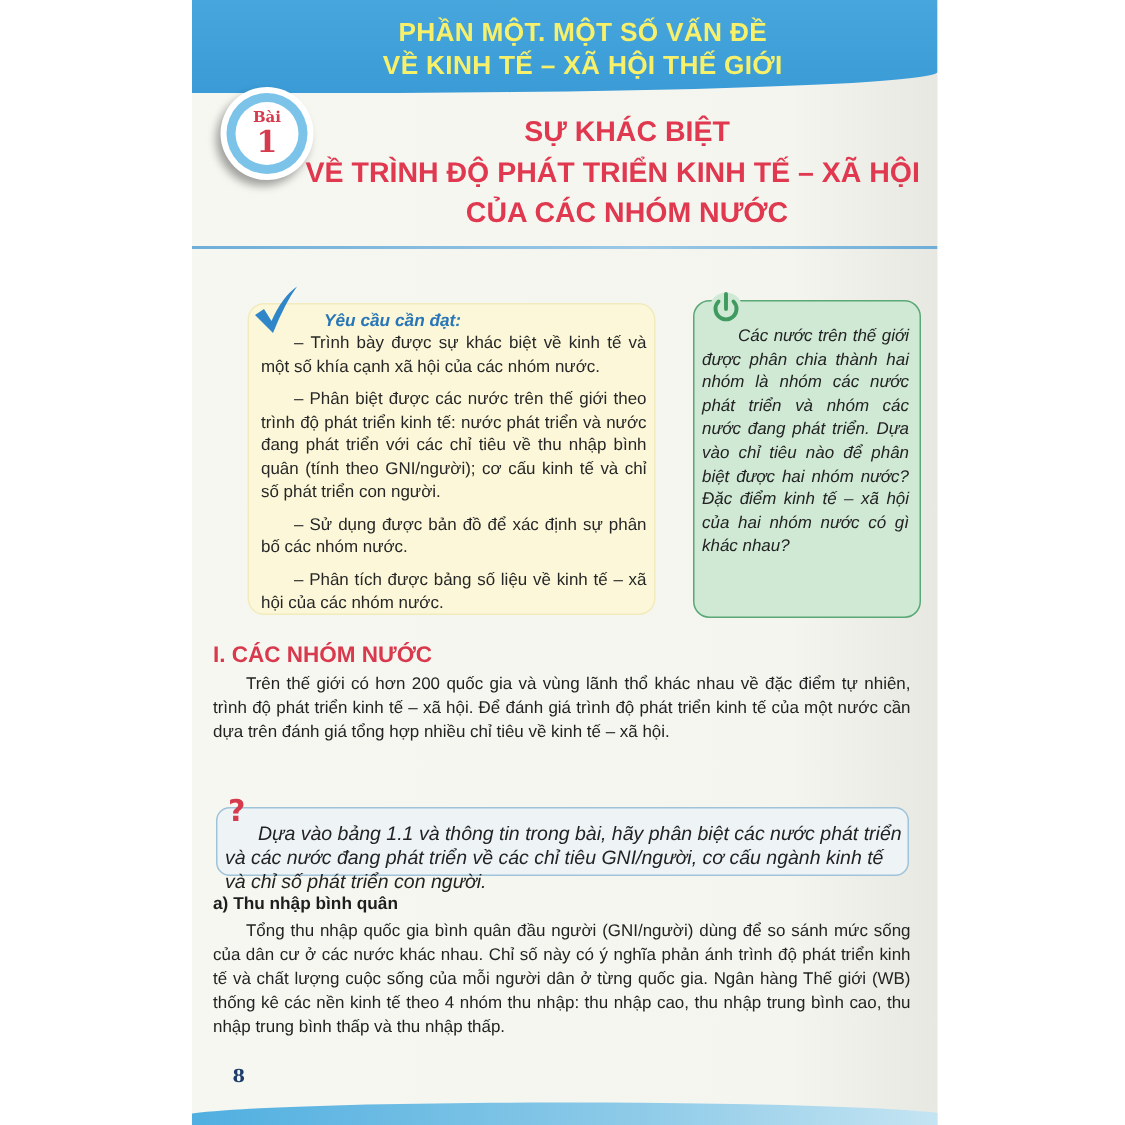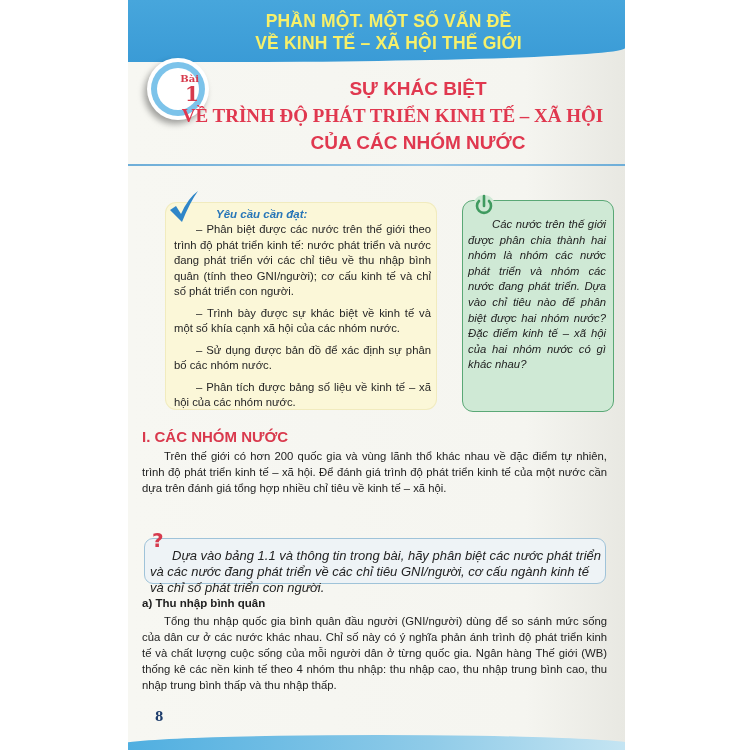--- a/index.html
+++ b/index.html
@@ -28,30 +28,30 @@
   .badge-outer {
     position:absolute; left:19px; top:58px; width:62px; height:62px; border-radius:50%;
     background:#ffffff; box-shadow: -3px 4px 6px rgba(0,0,0,0.35);
   }
   .badge-ring {
     position:absolute; left:4px; top:4px; width:54px; height:54px; border-radius:50%;
     background:#7cc3ea;
   }
   .badge-inner {
     position:absolute; left:6px; top:6px; width:42px; height:42px; border-radius:50%;
-    background:#ffffff; text-align:right;
+    background:#ffffff; text-align:center;
   }
   .badge-label { display:block; color:#d63a4d; font-weight:bold; font-size:10px; margin-top:5px; font-family:"DejaVu Serif", serif; }
   .badge-num { display:block; color:#d63a4d; font-weight:bold; font-size:20px; line-height:20px; font-family:"DejaVu Serif", serif; }
   .lesson-title {
     position:absolute; left:90px; width:400px; text-align:center;
     color:#e0384f; font-weight:bold; font-size:19px; line-height:27px;
   }
   .lesson-title.t1 { top:75px; }
-  .lesson-title.t2 { top:102px; left:52px; width:425px;font-family:Liberation Serif, serif; }
+  .lesson-title.t2 { top:102px; left:68px; width:425px; }
   .lesson-title.t3 { top:129px; }
   .divider {
     position:absolute; left:0; top:164px; width:497px; height:2px;
     background: linear-gradient(90deg, #6eaed8 0%, #9cc8e6 60%, #6eaed8 100%);
   }
   .req-box {
     position:absolute; left:38px; top:203px; width:270px; height:206px;
     background:#fbf7d8; border-radius:10px;
     box-shadow: 0 0 0 1px #f1ebbe;
   }
@@ -130,22 +130,22 @@
   <div class="lesson-title t3">CỦA CÁC NHÓM NƯỚC</div>
 
   <div class="divider"></div>
 
   <div class="req-box"></div>
   <svg class="check-icon" width="32" height="34" viewBox="0 0 32 34">
     <path d="M2 20 L8 16 L13 24 Q20 8 30 1 Q22 12 14 32 Z" fill="#2f86c8"></path>
   </svg>
   <div class="req-heading">Yêu cầu cần đạt:</div>
   <div class="req-text">
+    <p>– Trình bày được sự khác biệt về kinh tế và một số khía cạnh xã hội của các nhóm nước.</p>
     <p>– Phân biệt được các nước trên thế giới theo trình độ phát triển kinh tế: nước phát triển và nước đang phát triển với các chỉ tiêu về thu nhập bình quân (tính theo GNI/người); cơ cấu kinh tế và chỉ số phát triển con người.</p>
-    <p>– Trình bày được sự khác biệt về kinh tế và một số khía cạnh xã hội của các nhóm nước.</p>
     <p>– Sử dụng được bản đồ để xác định sự phân bố các nhóm nước.</p>
     <p>– Phân tích được bảng số liệu về kinh tế – xã hội của các nhóm nước.</p>
   </div>
 
   <div class="start-box"></div>
   <svg class="power-icon" width="24" height="24" viewBox="0 0 24 24">
     <circle cx="12" cy="12" r="11" fill="#cfe9d5"></circle>
     <path d="M7 7 A7 7 0 1 0 17 7" fill="none" stroke="#3f9a5f" stroke-width="2.6" stroke-linecap="round"></path>
     <line x1="12" y1="2" x2="12" y2="12" stroke="#3f9a5f" stroke-width="2.6" stroke-linecap="round"></line>
   </svg>

